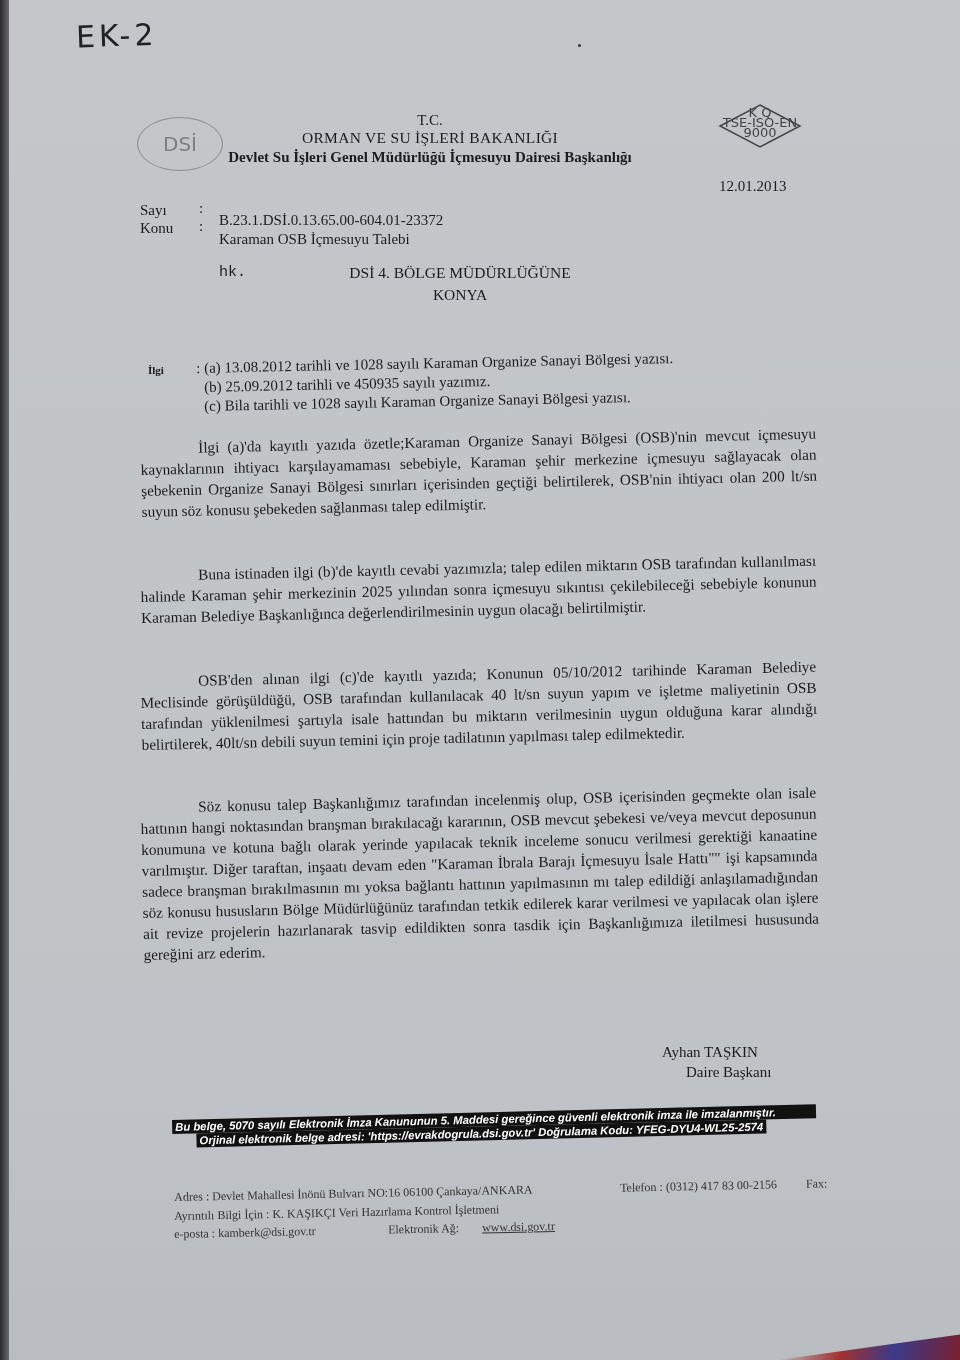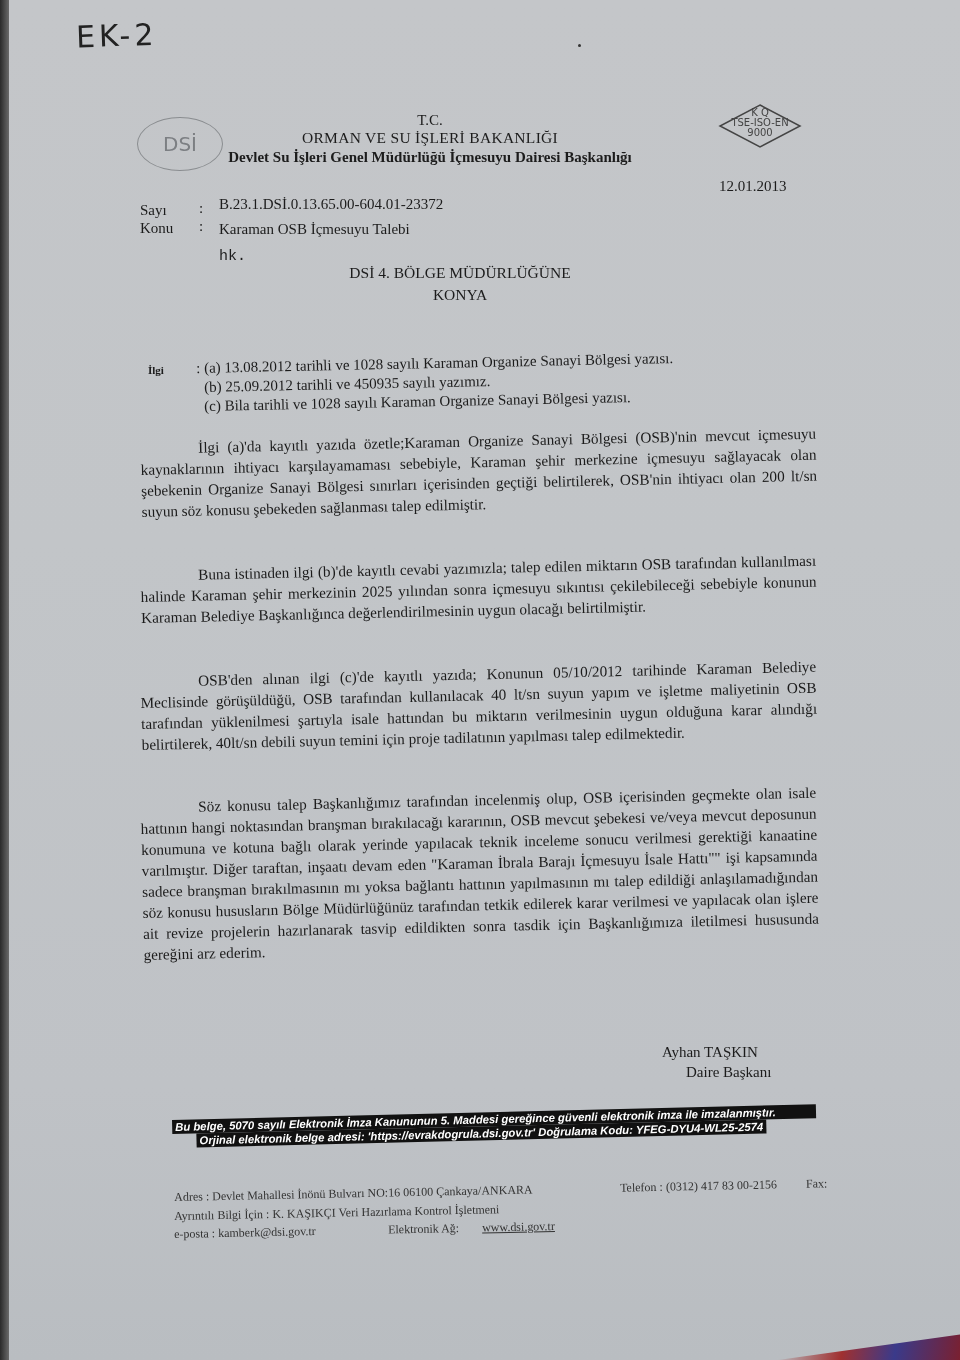--- a/index.html
+++ b/index.html
@@ -20,30 +20,30 @@
       clip-path:polygon(30% 100%, 100% 20%, 100% 100%); }
     .abs { position:absolute; white-space:nowrap; }
     .hand { position:absolute; left:76px; top:18px; font-family:"DejaVu Sans", sans-serif;
       font-size:30px; letter-spacing:4px; color:#222; transform:rotate(-2deg); }
     .seal { position:absolute; left:137px; top:117px; width:84px; height:52px; border:1.5px solid #8a8d90;
       border-radius:50%; font-family:"DejaVu Sans", sans-serif; font-size:20px; color:#7c7f83;
       display:flex; align-items:center; justify-content:center; }
     .tse { position:absolute; left:718px; top:103px; width:84px; height:46px; }
     .tse svg { width:84px; height:46px; }
     .tse-text { position:absolute; left:0; top:5px; width:84px; text-align:center;
-      font-family:"DejaVu Sans", sans-serif; font-size:10px; line-height:10px; color:#444; }
+      font-family:"DejaVu Sans", sans-serif; font-size:13px; line-height:10px; color:#444; }
     .hdr { position:absolute; left:150px; width:560px; text-align:center;margin-top:22px; }
     .h1 { top:90px; font-size:15px; }
     .h2 { top:107px; font-size:15.5px; letter-spacing:0.3px;text-align:center; }
     .h3 { top:127px; font-size:15px; font-weight:bold; }
     .date { left:719px; top:178px; font-size:15px; }
     .meta { font-size:15px; }
     .lbl { left:140px; }
     .colon { left:199px; }
-    .val { left:219px; }
+    .val { left:219px;margin-top:16px; }
     .rcpt { position:absolute; left:300px; width:320px; text-align:center; font-size:15.5px; }
     .ilgi-lbl { left:148px; top:364px; font-size:11px; font-weight:bold; }
     .ilgi { left:196px; font-size:15px; }
     .para { position:absolute; left:140px; width:676px; font-size:15.2px; line-height:21px;
       text-align:justify; transform:rotate(-1.3deg); transform-origin:left top; }
     .para p { margin:0; text-indent:58px; }
     .sig { position:absolute; left:662px; font-size:15px; }
     .ebar { position:absolute; left:172px; top:1120px; width:644px; transform:rotate(-1.4deg); transform-origin:left top;
       font-family:"Liberation Sans", sans-serif; font-style:italic; font-weight:bold; font-size:11.3px; color:#fff; }
     .ebar .row1 { background:#111; padding:1px 3px; display:block; }
@@ -82,21 +82,21 @@
 <div class="hdr h3">Devlet Su İşleri Genel Müdürlüğü İçmesuyu Dairesi Başkanlığı</div>
 
 <div class="abs date">12.01.2013</div>
 
 <div class="abs meta lbl" style="top:202px;">Sayı</div>
 <div class="abs meta colon" style="top:200px;">:</div>
 <div class="abs meta val" style="top:196px;">B.23.1.DSİ.0.13.65.00-604.01-23372</div>
 
 <div class="abs meta lbl" style="top:220px;">Konu</div>
 <div class="abs meta colon" style="top:218px;">:</div>
-<div class="abs meta val" style="top:221px;">Karaman OSB İçmesuyu Talebi</div>
+<div class="abs meta val" style="top:215px;">Karaman OSB İçmesuyu Talebi</div>
 <div class="abs meta val" style="top:248px;font-family:Liberation Mono, monospace;">hk.</div>
 
 <div class="rcpt" style="top:264px;">DSİ 4. BÖLGE MÜDÜRLÜĞÜNE</div>
 <div class="rcpt" style="top:286px;">KONYA</div>
 
 <div class="abs ilgi-lbl">İlgi</div>
 <div class="abs ilgi" style="top:360px;transform:rotate(-1.2deg);transform-origin:left top;">: (a) 13.08.2012 tarihli ve 1028 sayılı Karaman Organize Sanayi Bölgesi yazısı.</div>
 <div class="abs ilgi" style="top:379px;left:204px;transform:rotate(-1.2deg);transform-origin:left top;">(b) 25.09.2012 tarihli ve 450935 sayılı yazımız.</div>
 <div class="abs ilgi" style="top:398px;left:204px;transform:rotate(-1.2deg);transform-origin:left top;">(c) Bila tarihli ve 1028 sayılı Karaman Organize Sanayi Bölgesi yazısı.</div>
 

